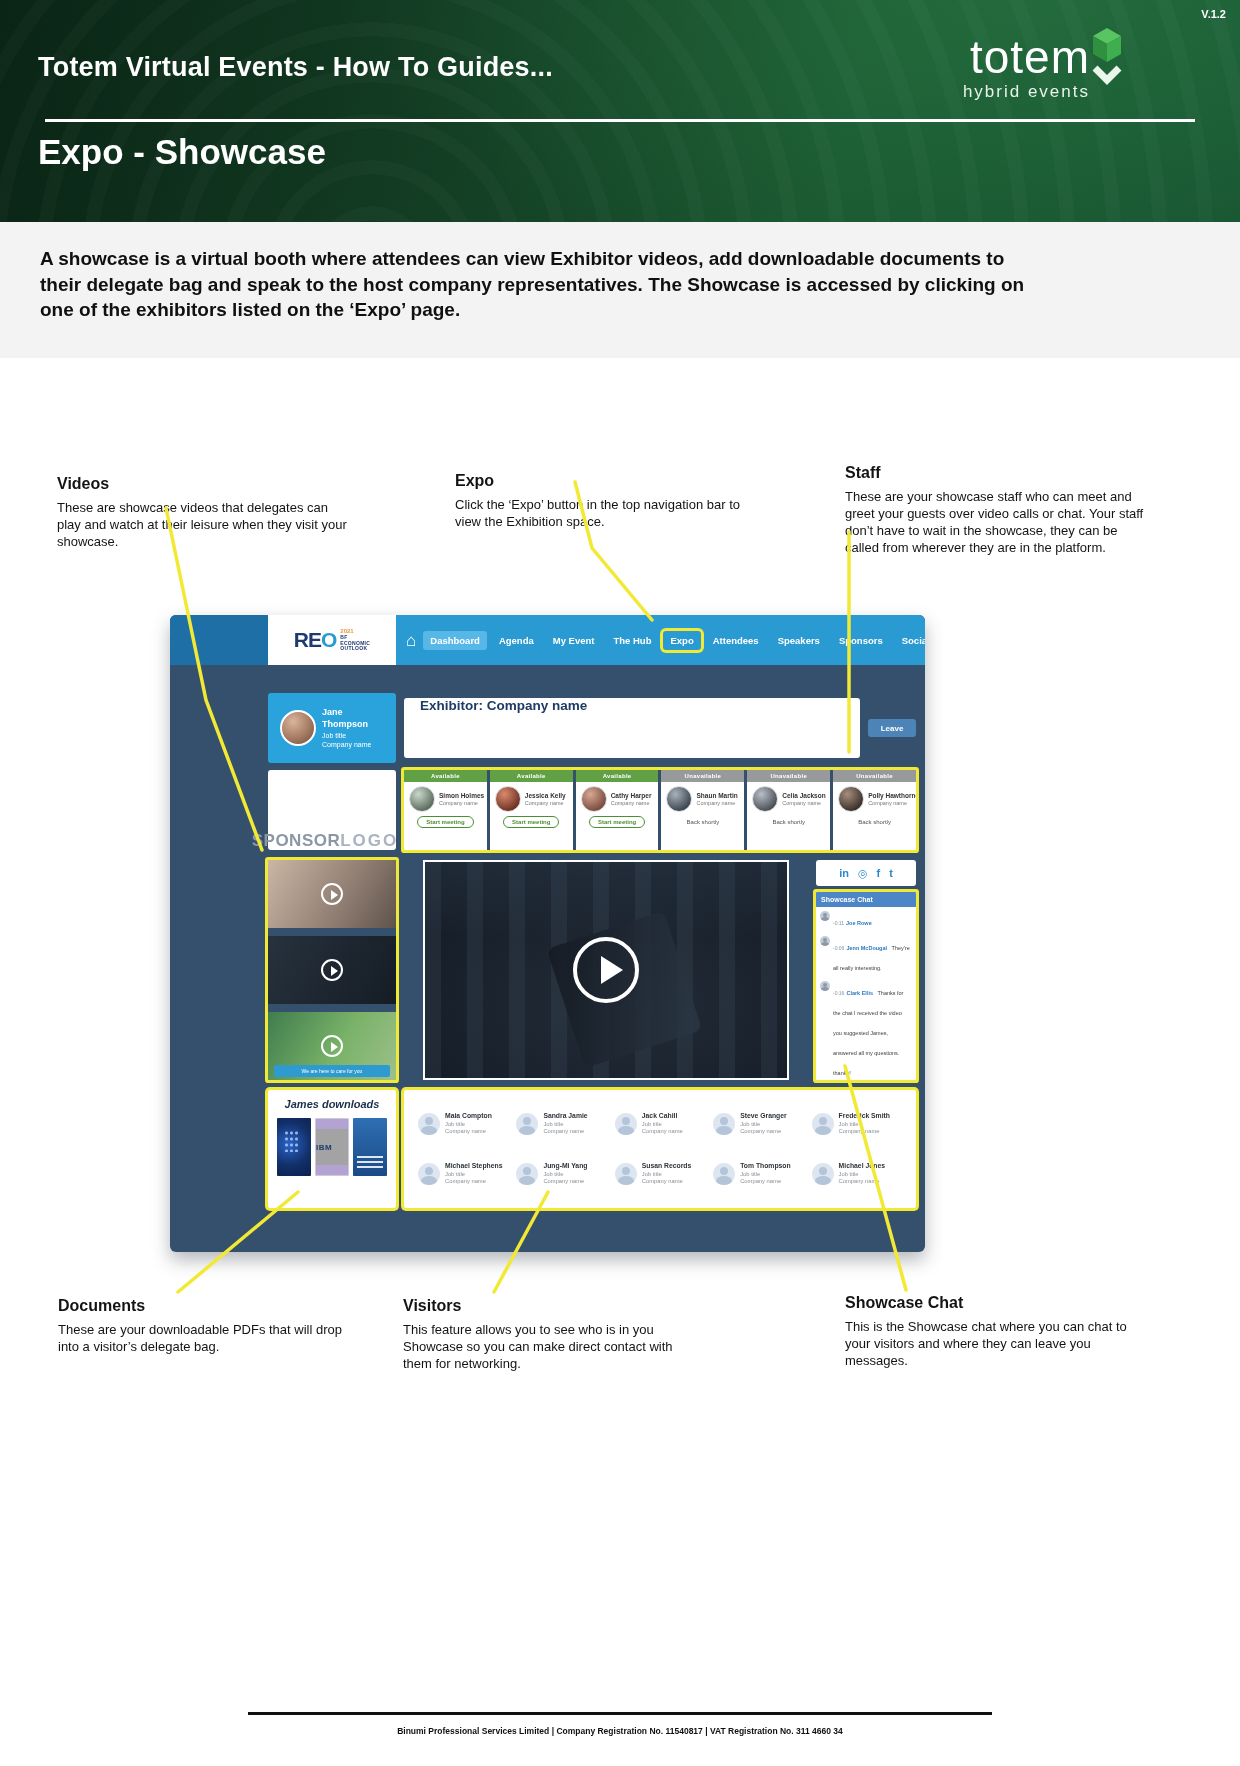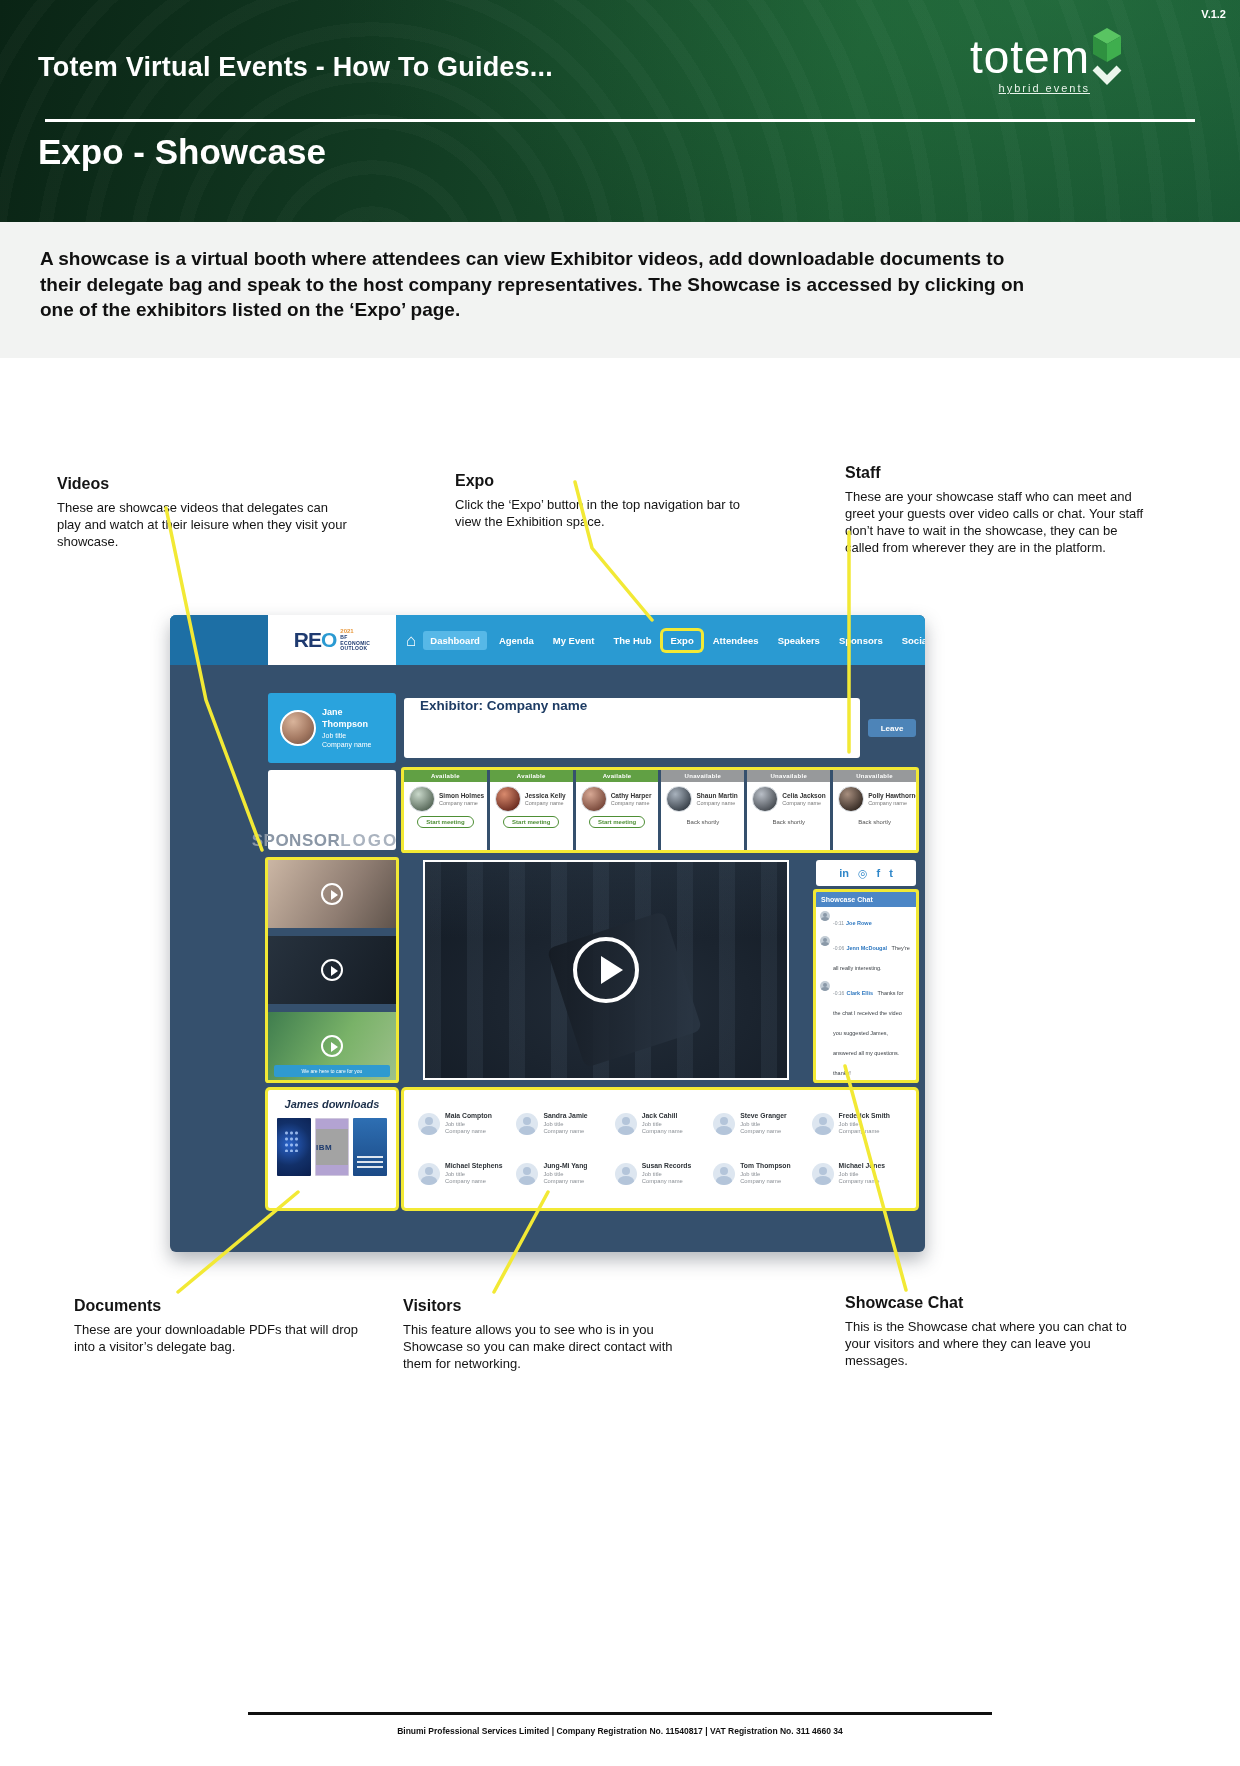--- a/index.html
+++ b/index.html
@@ -14,35 +14,35 @@
       linear-gradient(100deg,#0a2415 0%, #123a22 32%, #1a5730 68%, #175331 100%);
   }
   .hdr::after { content:""; position:absolute; inset:0;
     background:repeating-radial-gradient(circle at 30% 120%, rgba(255,255,255,.022) 0 14px, rgba(0,0,0,0) 14px 46px); }
   .hdr-version { position:absolute; right:14px; top:8px; color:#fff; font-size:11px; font-weight:bold; z-index:3; }
   .hdr-title { position:absolute; left:38px; top:52px; color:#fff; font-size:27px; font-weight:bold; letter-spacing:.2px; z-index:3; }
   .hdr-rule { position:absolute; left:45px; top:119px; width:1150px; height:3px; background:#ffffff; z-index:3; }
   .hdr-sub { position:absolute; left:38px; top:132px; color:#fff; font-size:35px; font-weight:bold; z-index:3; }
   .totem { position:absolute; right:150px; top:34px; z-index:3; text-align:right; }
   .totem-word { color:#fff; font-size:46px; font-weight:normal; letter-spacing:1px; line-height:1; display:inline-block; }
-  .totem-tag { color:#e8f3ea; font-size:11px; letter-spacing:2px; margin-top:2px;text-decoration:underline; }
+  .totem-tag { color:#e8f3ea; font-size:17px; letter-spacing:2px; margin-top:2px; }
   .totem-arrow { position:absolute; right:118px; top:28px; z-index:3; }
 
   
   .intro-band { position:absolute; left:0; top:222px; width:1240px; height:136px; background:#f2f3f2; }
   .intro-text { position:absolute; left:40px; top:24px; width:1005px; font-size:19px; line-height:1.35; font-weight:600; color:#101010; }
 
   
   .callout { position:absolute; color:#141414; }
   .callout h3 { font-size:16px; font-weight:bold; margin-bottom:7px; }
   .callout p { font-size:13px; line-height:1.3; }
   .co-videos { left:57px; top:475px; width:292px; }
   .co-expo { left:455px; top:472px; width:292px; }
   .co-staff { left:845px; top:464px; width:305px; }
-  .co-documents { left:58px; top:1297px; width:295px;margin-left:16px; }
+  .co-documents { left:58px; top:1297px; width:295px; }
   .co-visitors { left:403px; top:1297px; width:295px; }
   .co-chat { left:845px; top:1294px; width:305px; }
 
   
   .annot { position:absolute; left:0; top:0; z-index:50; pointer-events:none; }
 
   
   .shot { position:absolute; left:170px; top:615px; width:755px; height:637px; background:#35506d;
     border-radius:6px; box-shadow:0 8px 18px rgba(40,50,60,.35); overflow:hidden; }
 

